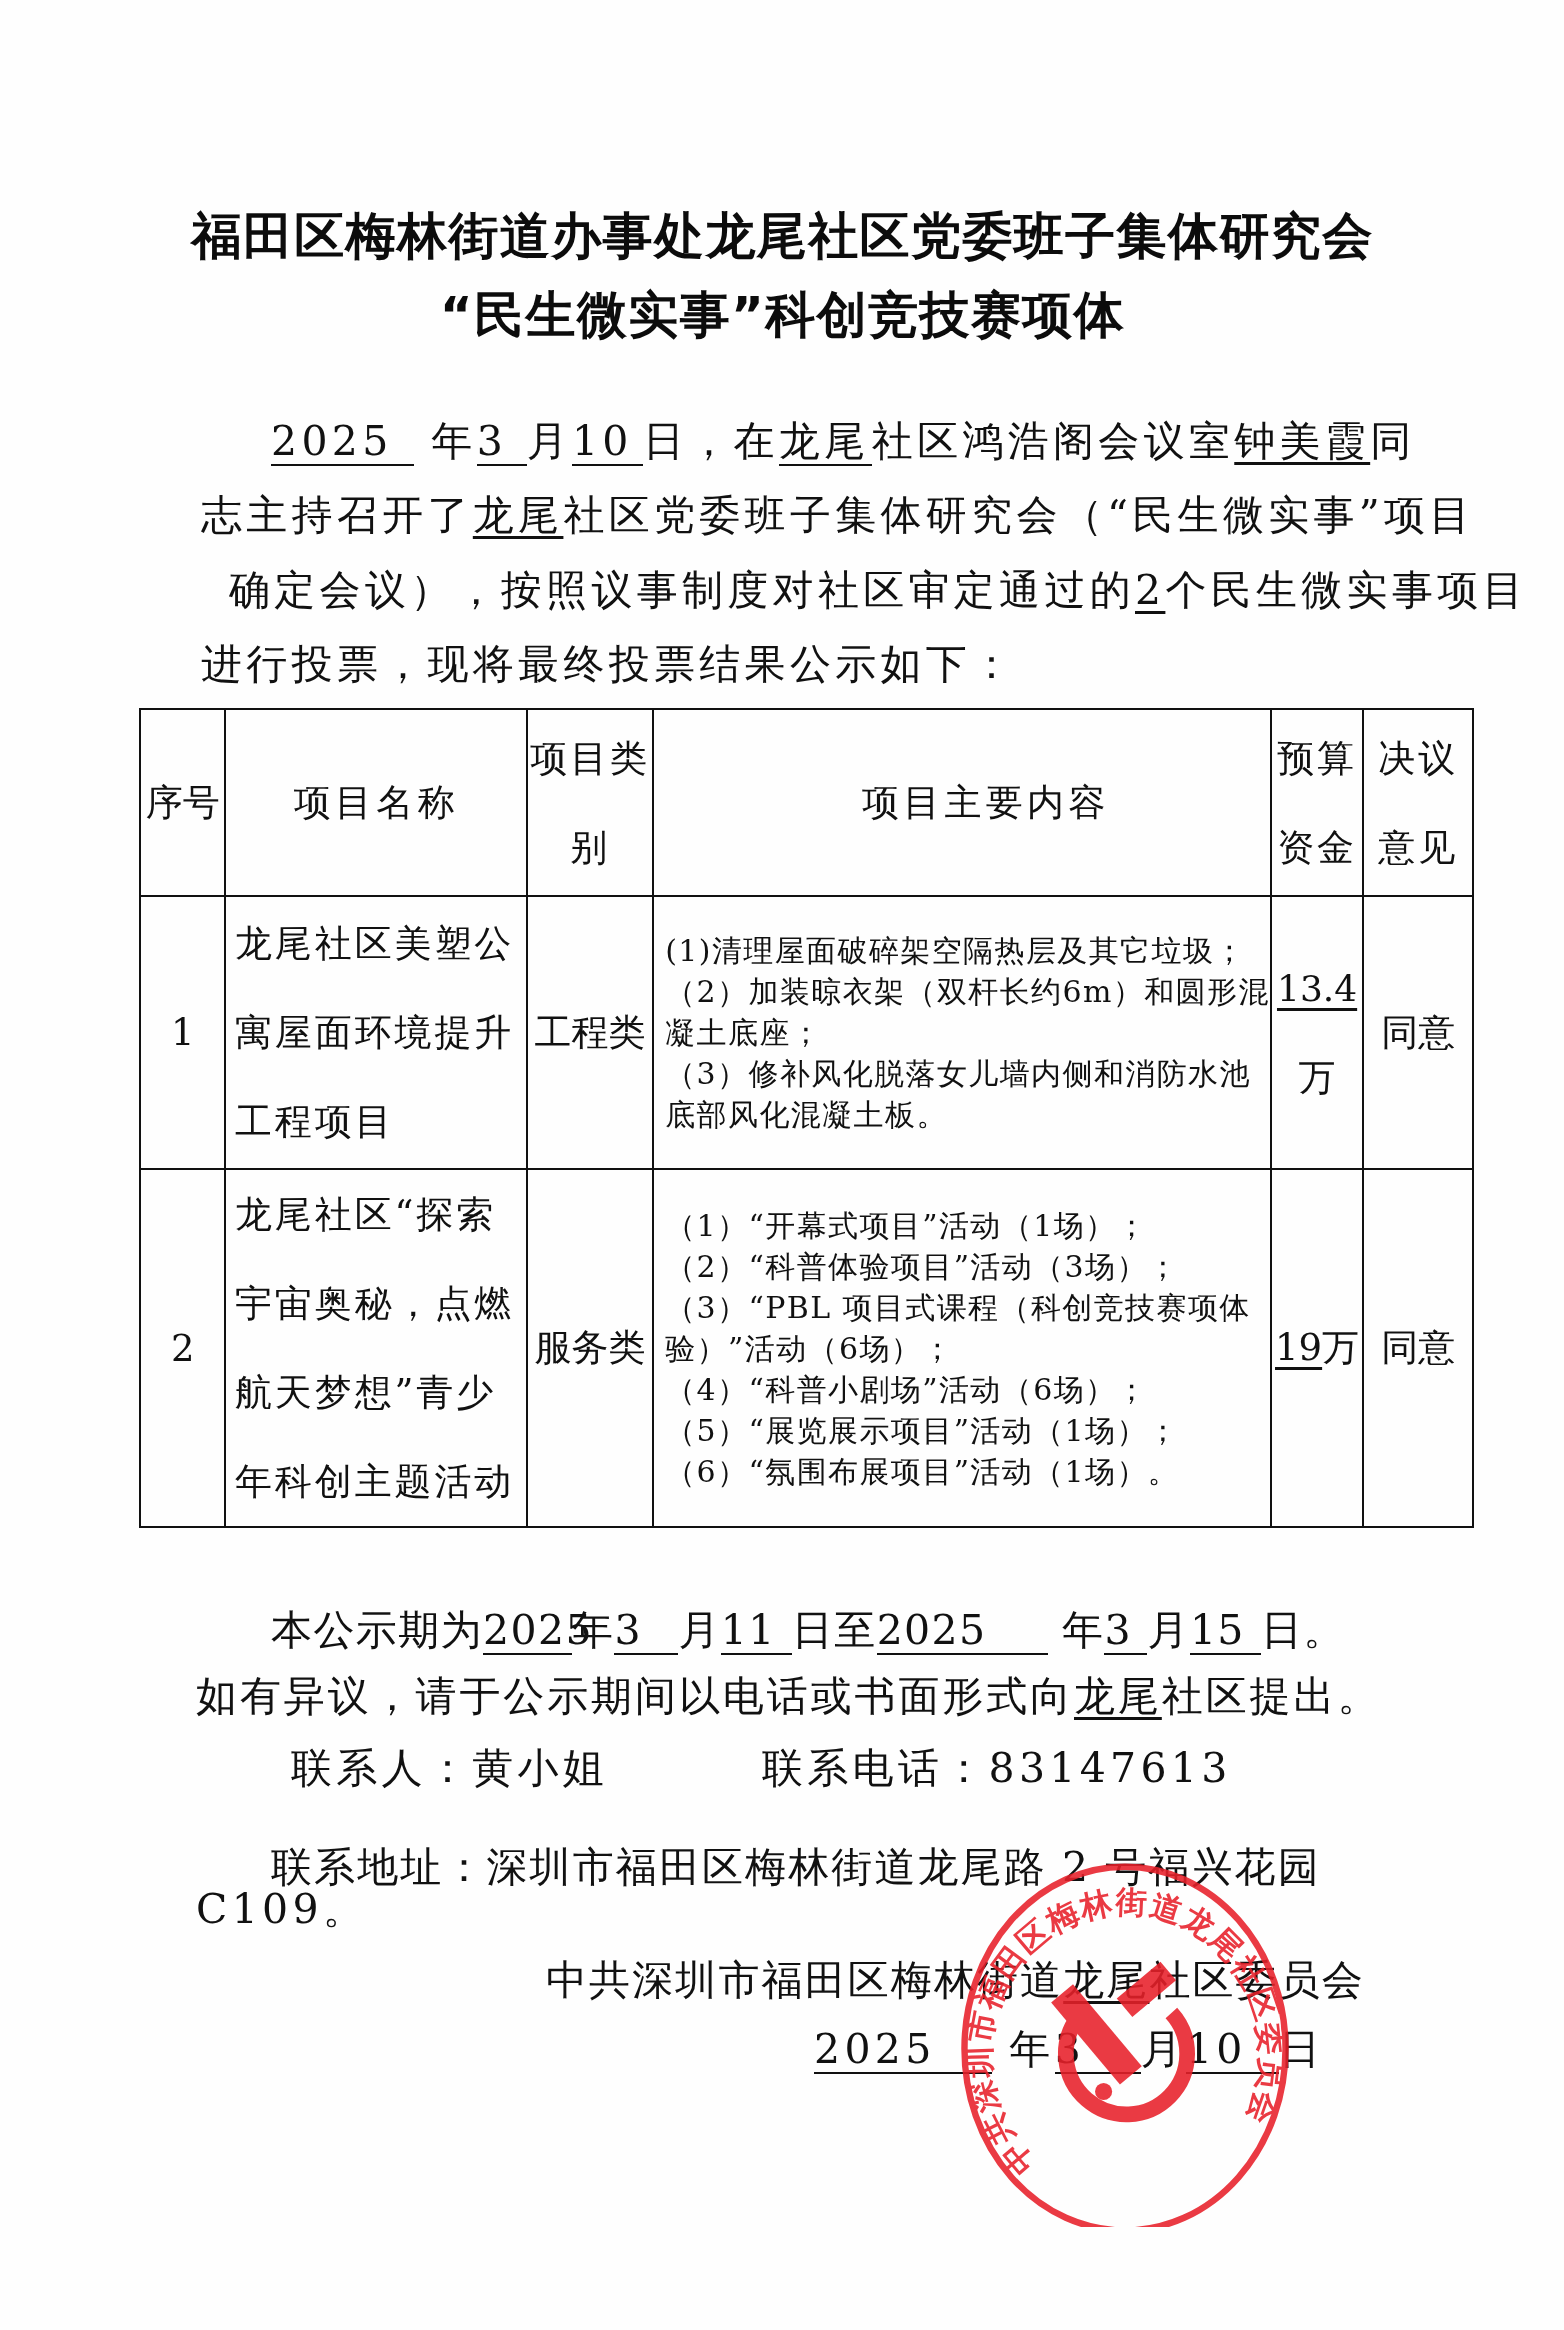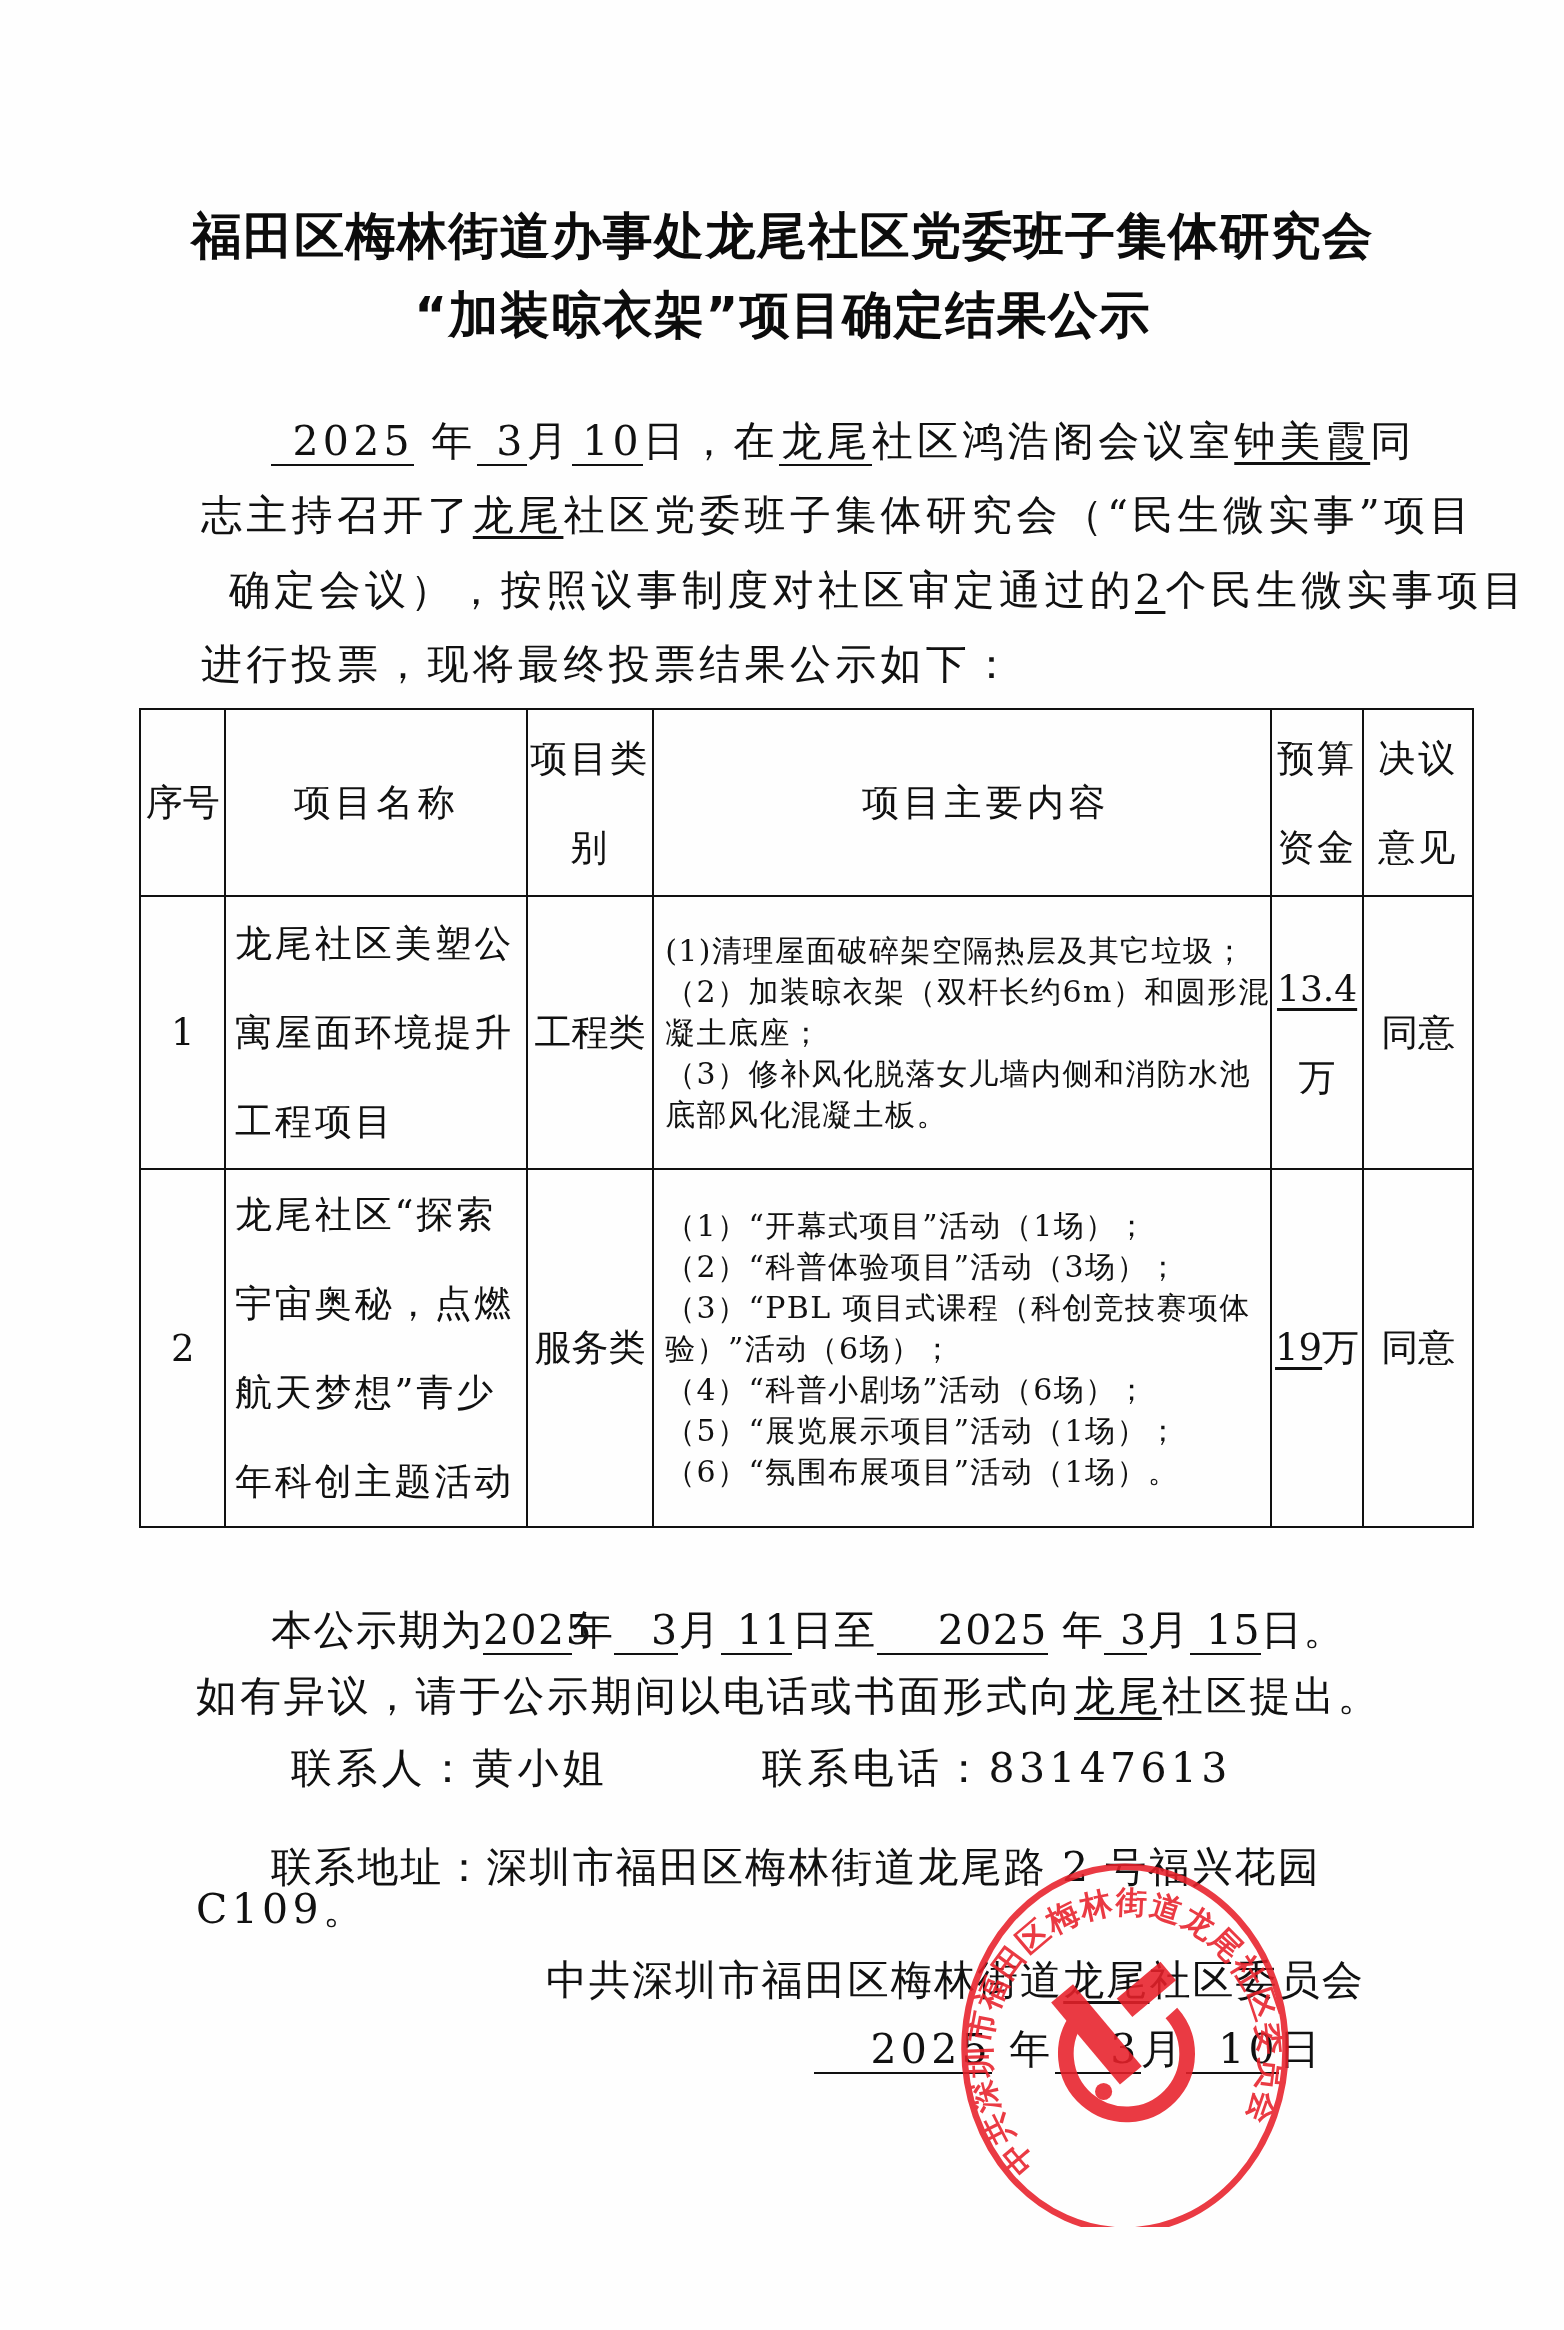--- a/index.html
+++ b/index.html
@@ -3,39 +3,39 @@
 <meta charset="utf-8">
 <style>
   html, body { margin:0; padding:0; }
   body { width:1565px; height:2330px; background:#fefefe; position:relative; overflow:hidden;
          font-family:"DejaVu Serif","Liberation Serif",serif; color:#111; }
   .abs { position:absolute; white-space:nowrap; }
   .title { left:0; width:1565px; text-align:center; font-family:"DejaVu Sans","Liberation Sans",sans-serif;
            font-weight:bold; font-size:50px; letter-spacing:1.4px; color:#0c0c0c; }
   .para { font-size:41px; letter-spacing:4.3px; }
   .u { text-decoration:underline; text-decoration-thickness:2.9px; text-underline-offset:7.1px; }
-  .ublank { display:inline-block; border-bottom:2.9px solid #111; text-align:right; line-height:1.1; }
+  .ublank { display:inline-block; border-bottom:2.9px solid #111; text-align:left; line-height:1.1; }
   table.main { position:absolute; left:139px; top:708px; width:1335px; border-collapse:collapse; }
   table.main td, table.main th { border:2.9px solid #111; font-weight:normal; text-align:center; vertical-align:middle; font-size:37px; padding:0; }
   table.main tr.hdr { height:187px; }
   table.main tr.r1 { height:273px; }
   table.main tr.r2 { height:347px; }
   .name-cell { text-align:left !important; padding-left:8.6px !important; line-height:89px; white-space:normal; letter-spacing:2.9px; }
   .hdr-stack { line-height:89px; letter-spacing:2.9px; }
   .content-cell { text-align:left !important; padding-left:11.4px !important; font-size:30px !important; line-height:41px; letter-spacing:1.4px;margin-top:28px; }
   .content-cell div { white-space:nowrap; }
   .budget-cell { line-height:89px; }
   .stamp { position:absolute; left:957px; top:1856px; width:336px; height:371px; pointer-events:none; opacity:0.88; }
   .stamp svg { width:100%; height:100%; }
 </style>
 </head>
 <body>
 
 <div class="abs title" style="top:203px;">福田区梅林街道办事处龙尾社区党委班子集体研究会</div>
-<div class="abs title" style="top:282px;">“加装晾衣架”项目确定结果公示</div>
+<div class="abs title" style="top:282px;">“民生微实事”科创竞技赛项体</div>
 
 <div class="abs para" style="left:271px; top:414px;">
   <span class="ublank" style="width:143px;">2025</span><span> 年</span><span class="ublank" style="width:50px;">3</span><span>月</span><span class="ublank" style="width:71px;">10</span><span>日，在</span><span class="ublank" style="width:93px;">龙尾</span><span>社区鸿浩阁会议室</span><span class="u">钟美霞</span><span>同</span>
 </div>
 <div class="abs para" style="left:201px; top:488px;">
   <span>志主持召开了</span><span class="u">龙尾</span><span>社区党委班子集体研究会（“民生微实事”项目</span>
 </div>
 <div class="abs para" style="left:201px; top:563px;margin-left:28px;">
   <span>确定会议），按照议事制度对社区审定通过的</span><span class="u">2</span><span>个民生微实事项目</span>
 </div>

